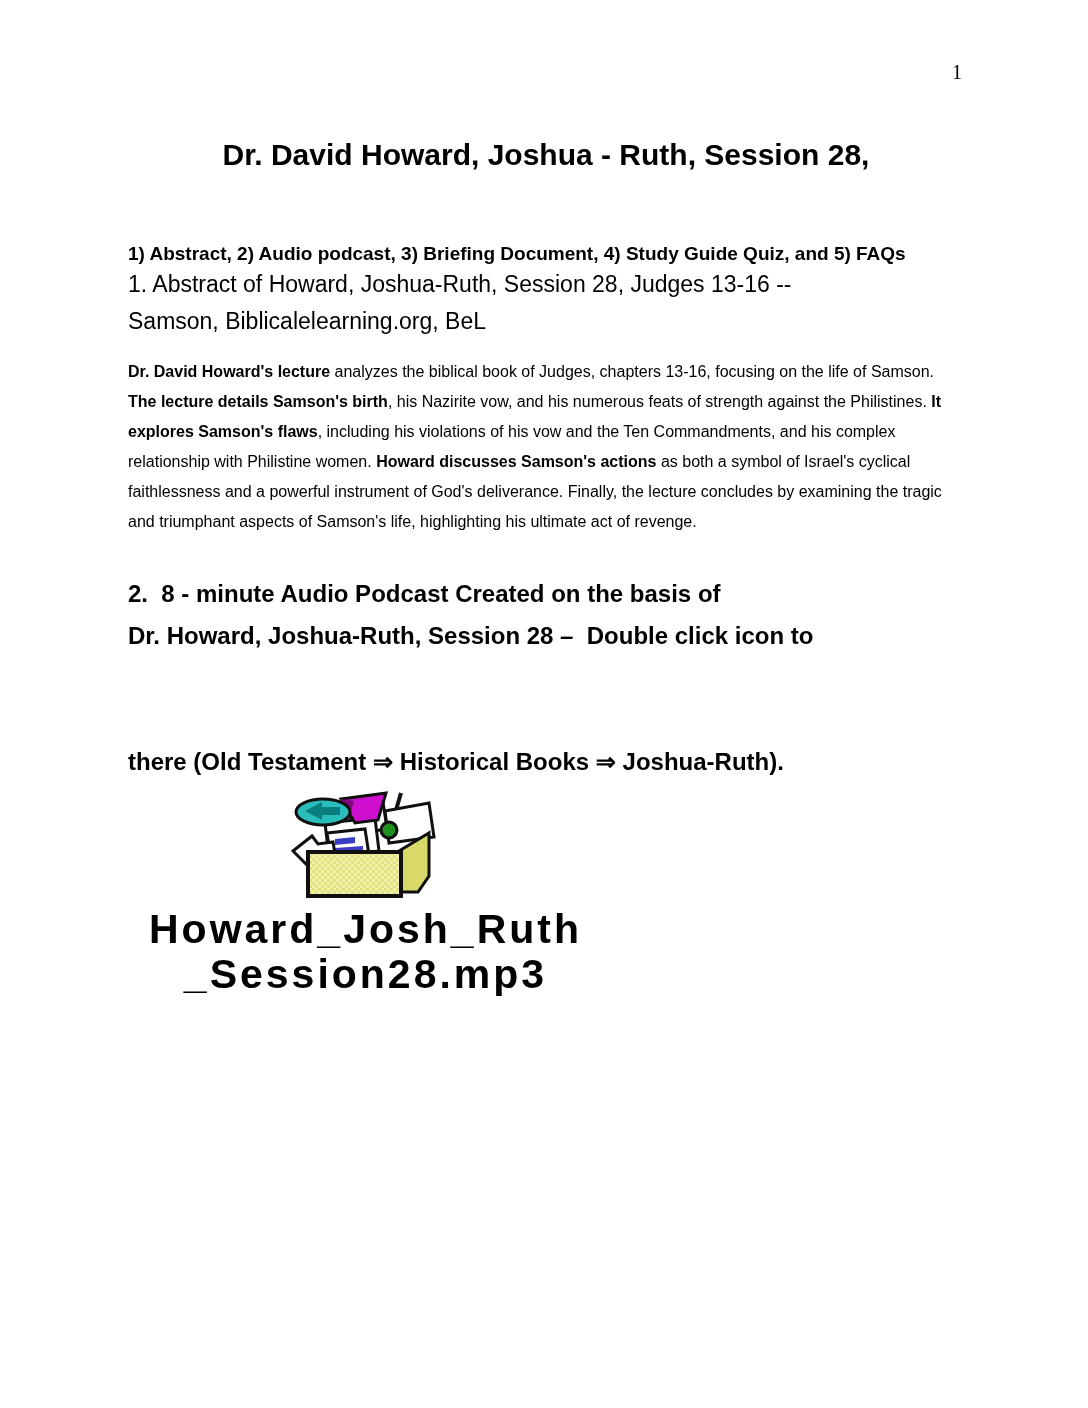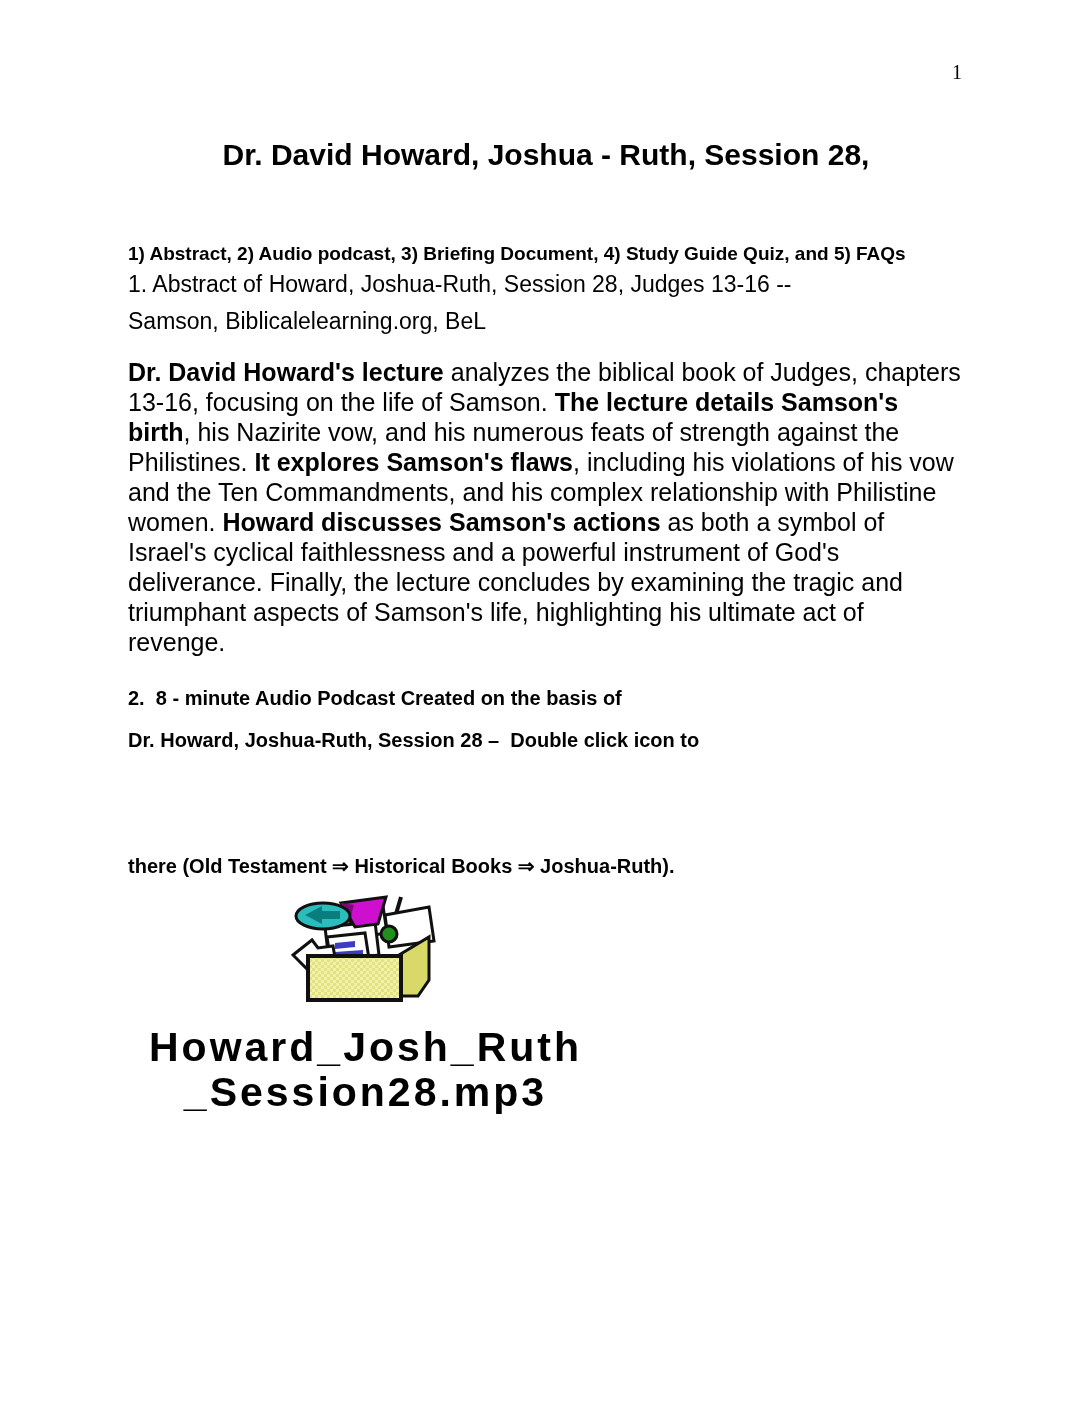--- a/index.html
+++ b/index.html
@@ -28,41 +28,41 @@
   }
   .subtitle {
     margin-top:17px;
     font-size:19px; line-height:24px;font-weight:bold;
   }
   .sec1-heading {
     font-size:23px; line-height:37px; font-weight:normal;
   }
   .abstract-para {
     margin-top:17px;
-    font-size:25px; line-height:30px;
+    font-size:16px; line-height:30px;
   }
   .abstract-para .b { font-weight:bold; }
   .sec2-heading {
-    margin-top:20px;
-    font-size:20px; line-height:42px; font-weight:bold;
+    margin-top:36px;
+    font-size:24px; line-height:42px; font-weight:bold;
   }
   .pre { white-space:pre-wrap; }
   .figure {
     margin-top:6px;
     width:475px;
     text-align:center;
   }
   .icon-wrap {
     display:block;
     width:150px; margin:0 auto;
     cursor:pointer;
   }
   .icon-wrap svg { display:block; }
   .filename {
-    margin-top:18px;
+    margin-top:4px;
     font-size:41px; line-height:45px; font-weight:bold;
     letter-spacing:3px;
     color:#000;
   }
 </style>
 </head>
 <body>
 
 <div class="page">
 

